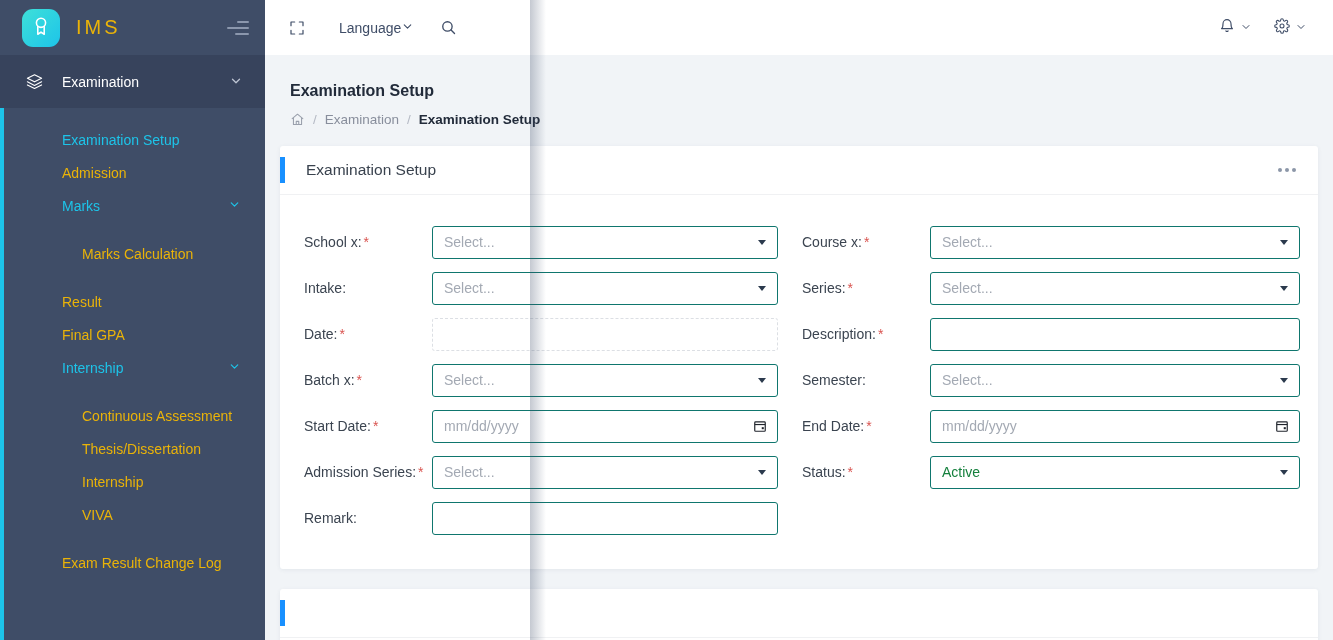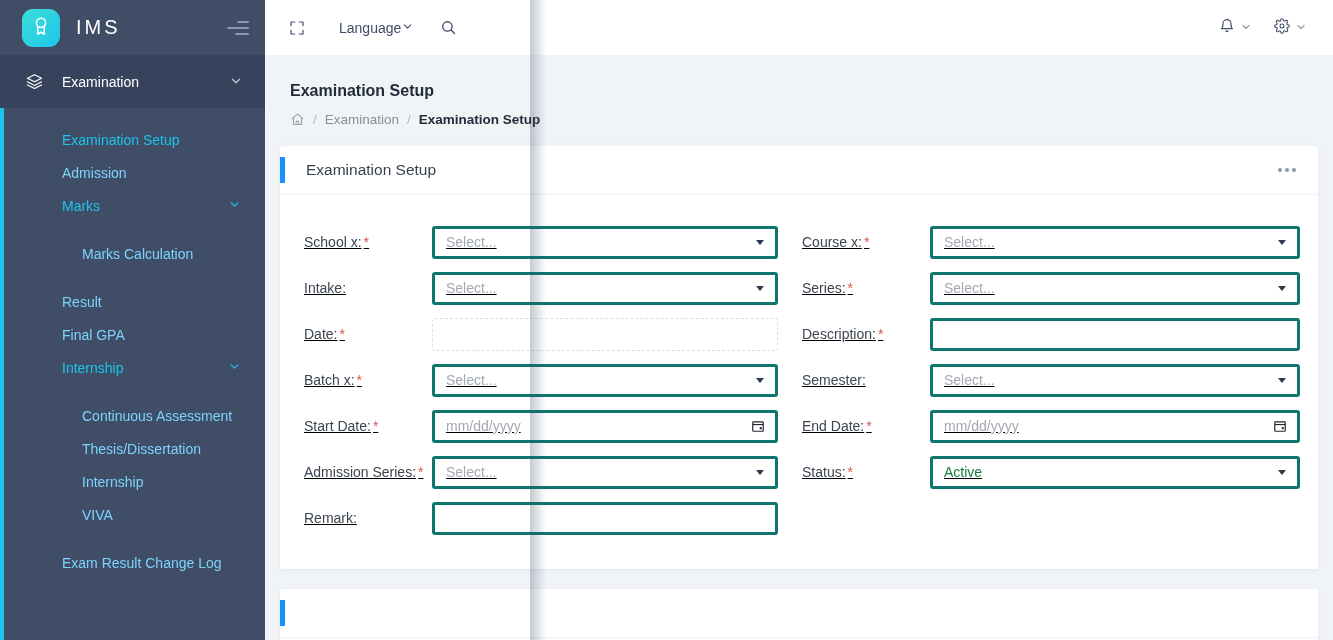--- a/index.html
+++ b/index.html
@@ -32,21 +32,21 @@
     z-index: 3;
   }
   .logo {
     width: 38px; height: 38px; border-radius: 11px;
     background: linear-gradient(135deg, #3ee0d9 0%, #1dc4e9 100%);
     display: flex; align-items: center; justify-content: center;
     flex: 0 0 38px;
   }
   .logo svg { width: 22px; height: 22px; }
   .brand-name {
-    color: #ffffff; font-size: 20px; letter-spacing: 3px;
+    color: #eab308; font-size: 20px; letter-spacing: 3px;
     margin-left: 16px; font-weight: 400;
   }
   .hamburger {
     margin-left: auto; width: 22px; cursor: pointer;
     display: flex; flex-direction: column; gap: 4px; align-items: flex-end;
   }
   .hamburger i { display: block; height: 2px; background: #8b97ad; border-radius: 1px; }
   .hamburger i:nth-child(1) { width: 12px; }
   .hamburger i:nth-child(2) { width: 22px; }
   .hamburger i:nth-child(3) { width: 14px; }
@@ -65,21 +65,21 @@
   }
   .nav-group-head .gicon { width: 22px; display: flex; align-items: center; }
   .nav-group-head .glabel { margin-left: 14px; flex: 1; }
   .chev { color: #bcc4d2; font-size: 11px; }
   .chev.cyan { color: #1dc4e9; }
 
   .nav-item {
     height: 33px;
     display: flex; align-items: center;
     padding-left: 62px; padding-right: 24px;
-    color: #7dd3fc; font-size: 14px;
+    color: #eab308; font-size: 14px;
     cursor: pointer;
   }
   .nav-item.active { color: #1dc4e9; }
   .nav-item.sub { padding-left: 82px; }
   .nav-item .label { flex: 1; white-space: nowrap; }
   .nav-spacer { height: 15px; }
 
   .sidebar-shadow {
     position: absolute; left: 265px; top: 0; width: 16px; height: 640px;
     background: linear-gradient(to right, rgba(62,76,103,0.30), rgba(62,76,103,0.0));
@@ -140,35 +140,34 @@
   .card-title { font-size: 15.5px; color: #39424e; margin-left: 21px; flex: 1; }
   .dots { display: flex; gap: 3px; cursor: pointer; }
   .dots span { width: 4px; height: 4px; border-radius: 50%; background: #8c97a8; }
 
   .card-body { padding: 24px 26px 28px 24px; }
   .form-grid {
     display: grid;
     grid-template-columns: 498px 498px;
     column-gap: 0px;
     row-gap: 0px;
-    text-decoration: underline;
   }
   .field {
     display: flex; align-items: center;
     height: 46px;
   }
   .field-label {
     width: 128px; flex: 0 0 128px;
     font-size: 14px; color: #3b4450;
     padding-right: 8px;
   }
   .req { color: #d9534f; margin-left: 2px; }
   .ctl {
     flex: 1 1 auto; height: 33px;
-    border: 3px solid #0f766e; border-radius: 3px;
+    border: 1px solid #0f766e; border-radius: 3px;
     background: #fff;
     display: flex; align-items: center;
     padding: 0 11px;
     font-size: 14px;
     position: relative;
     cursor: text;
   }
   .ctl.select { cursor: pointer; padding-right: 28px; }
   .ctl.dashed { border: 1px dashed #dcdfe4; }
   .ctl .ph { color: #a3a9b3; }

